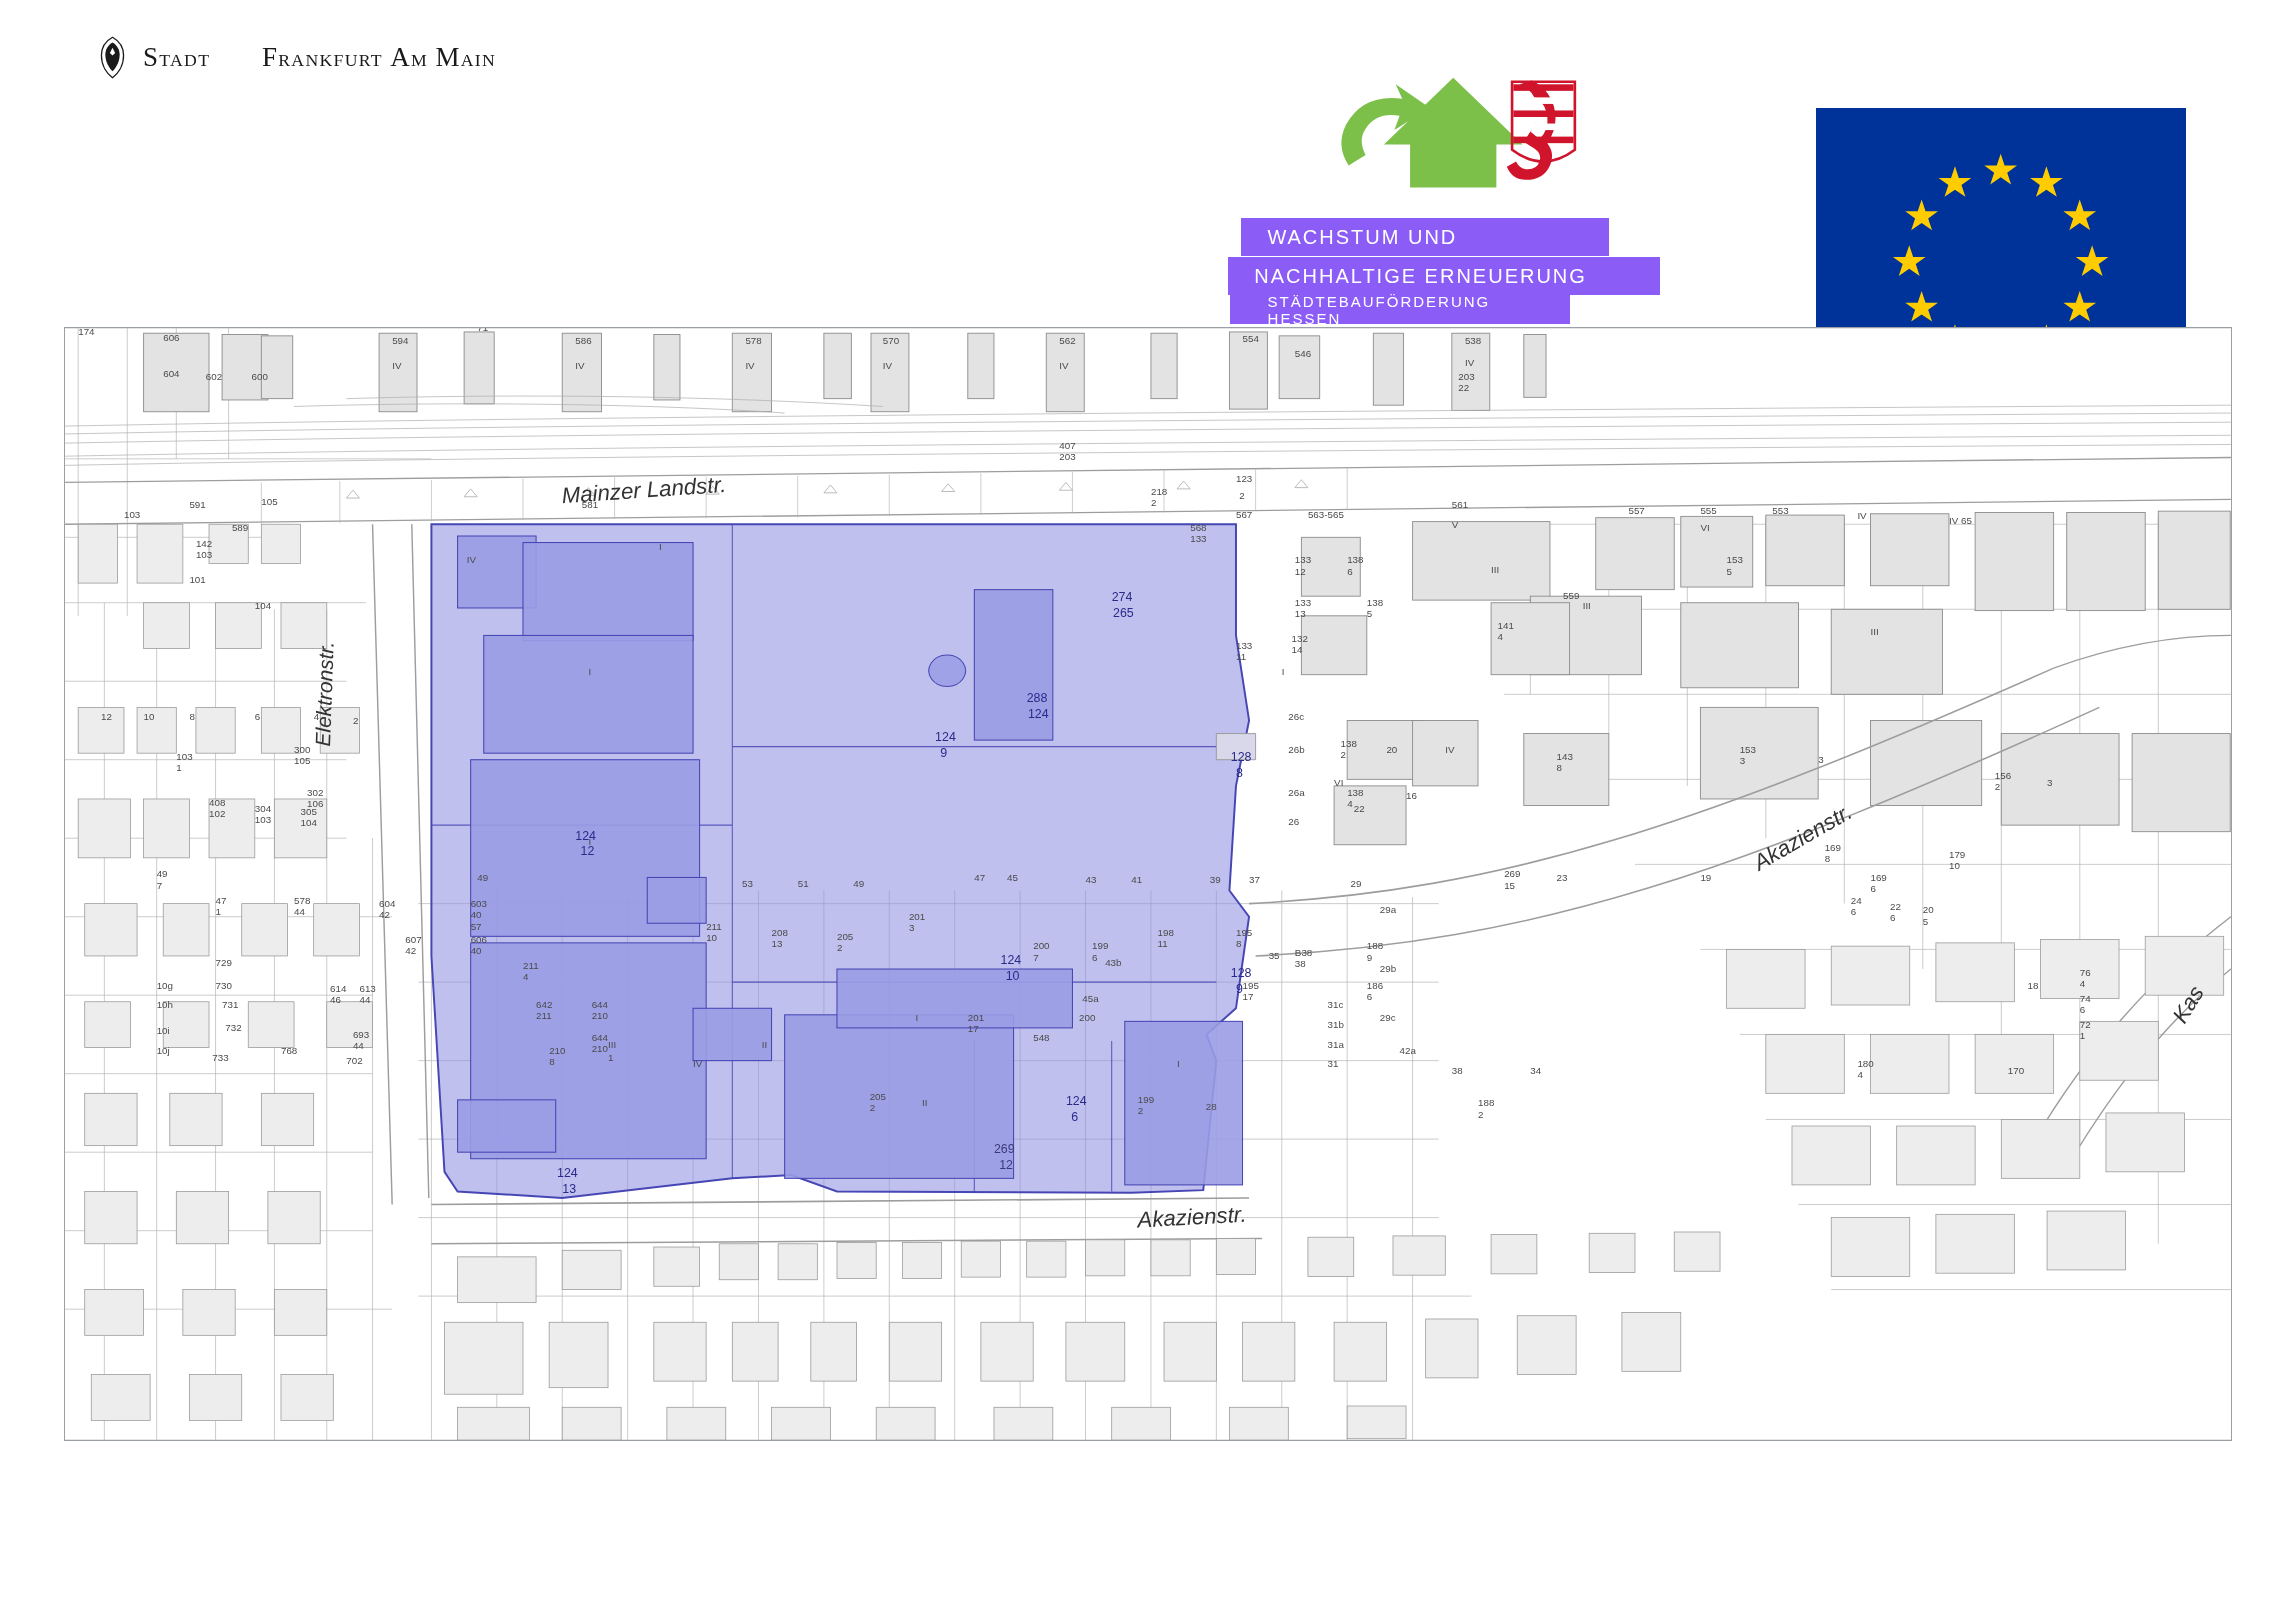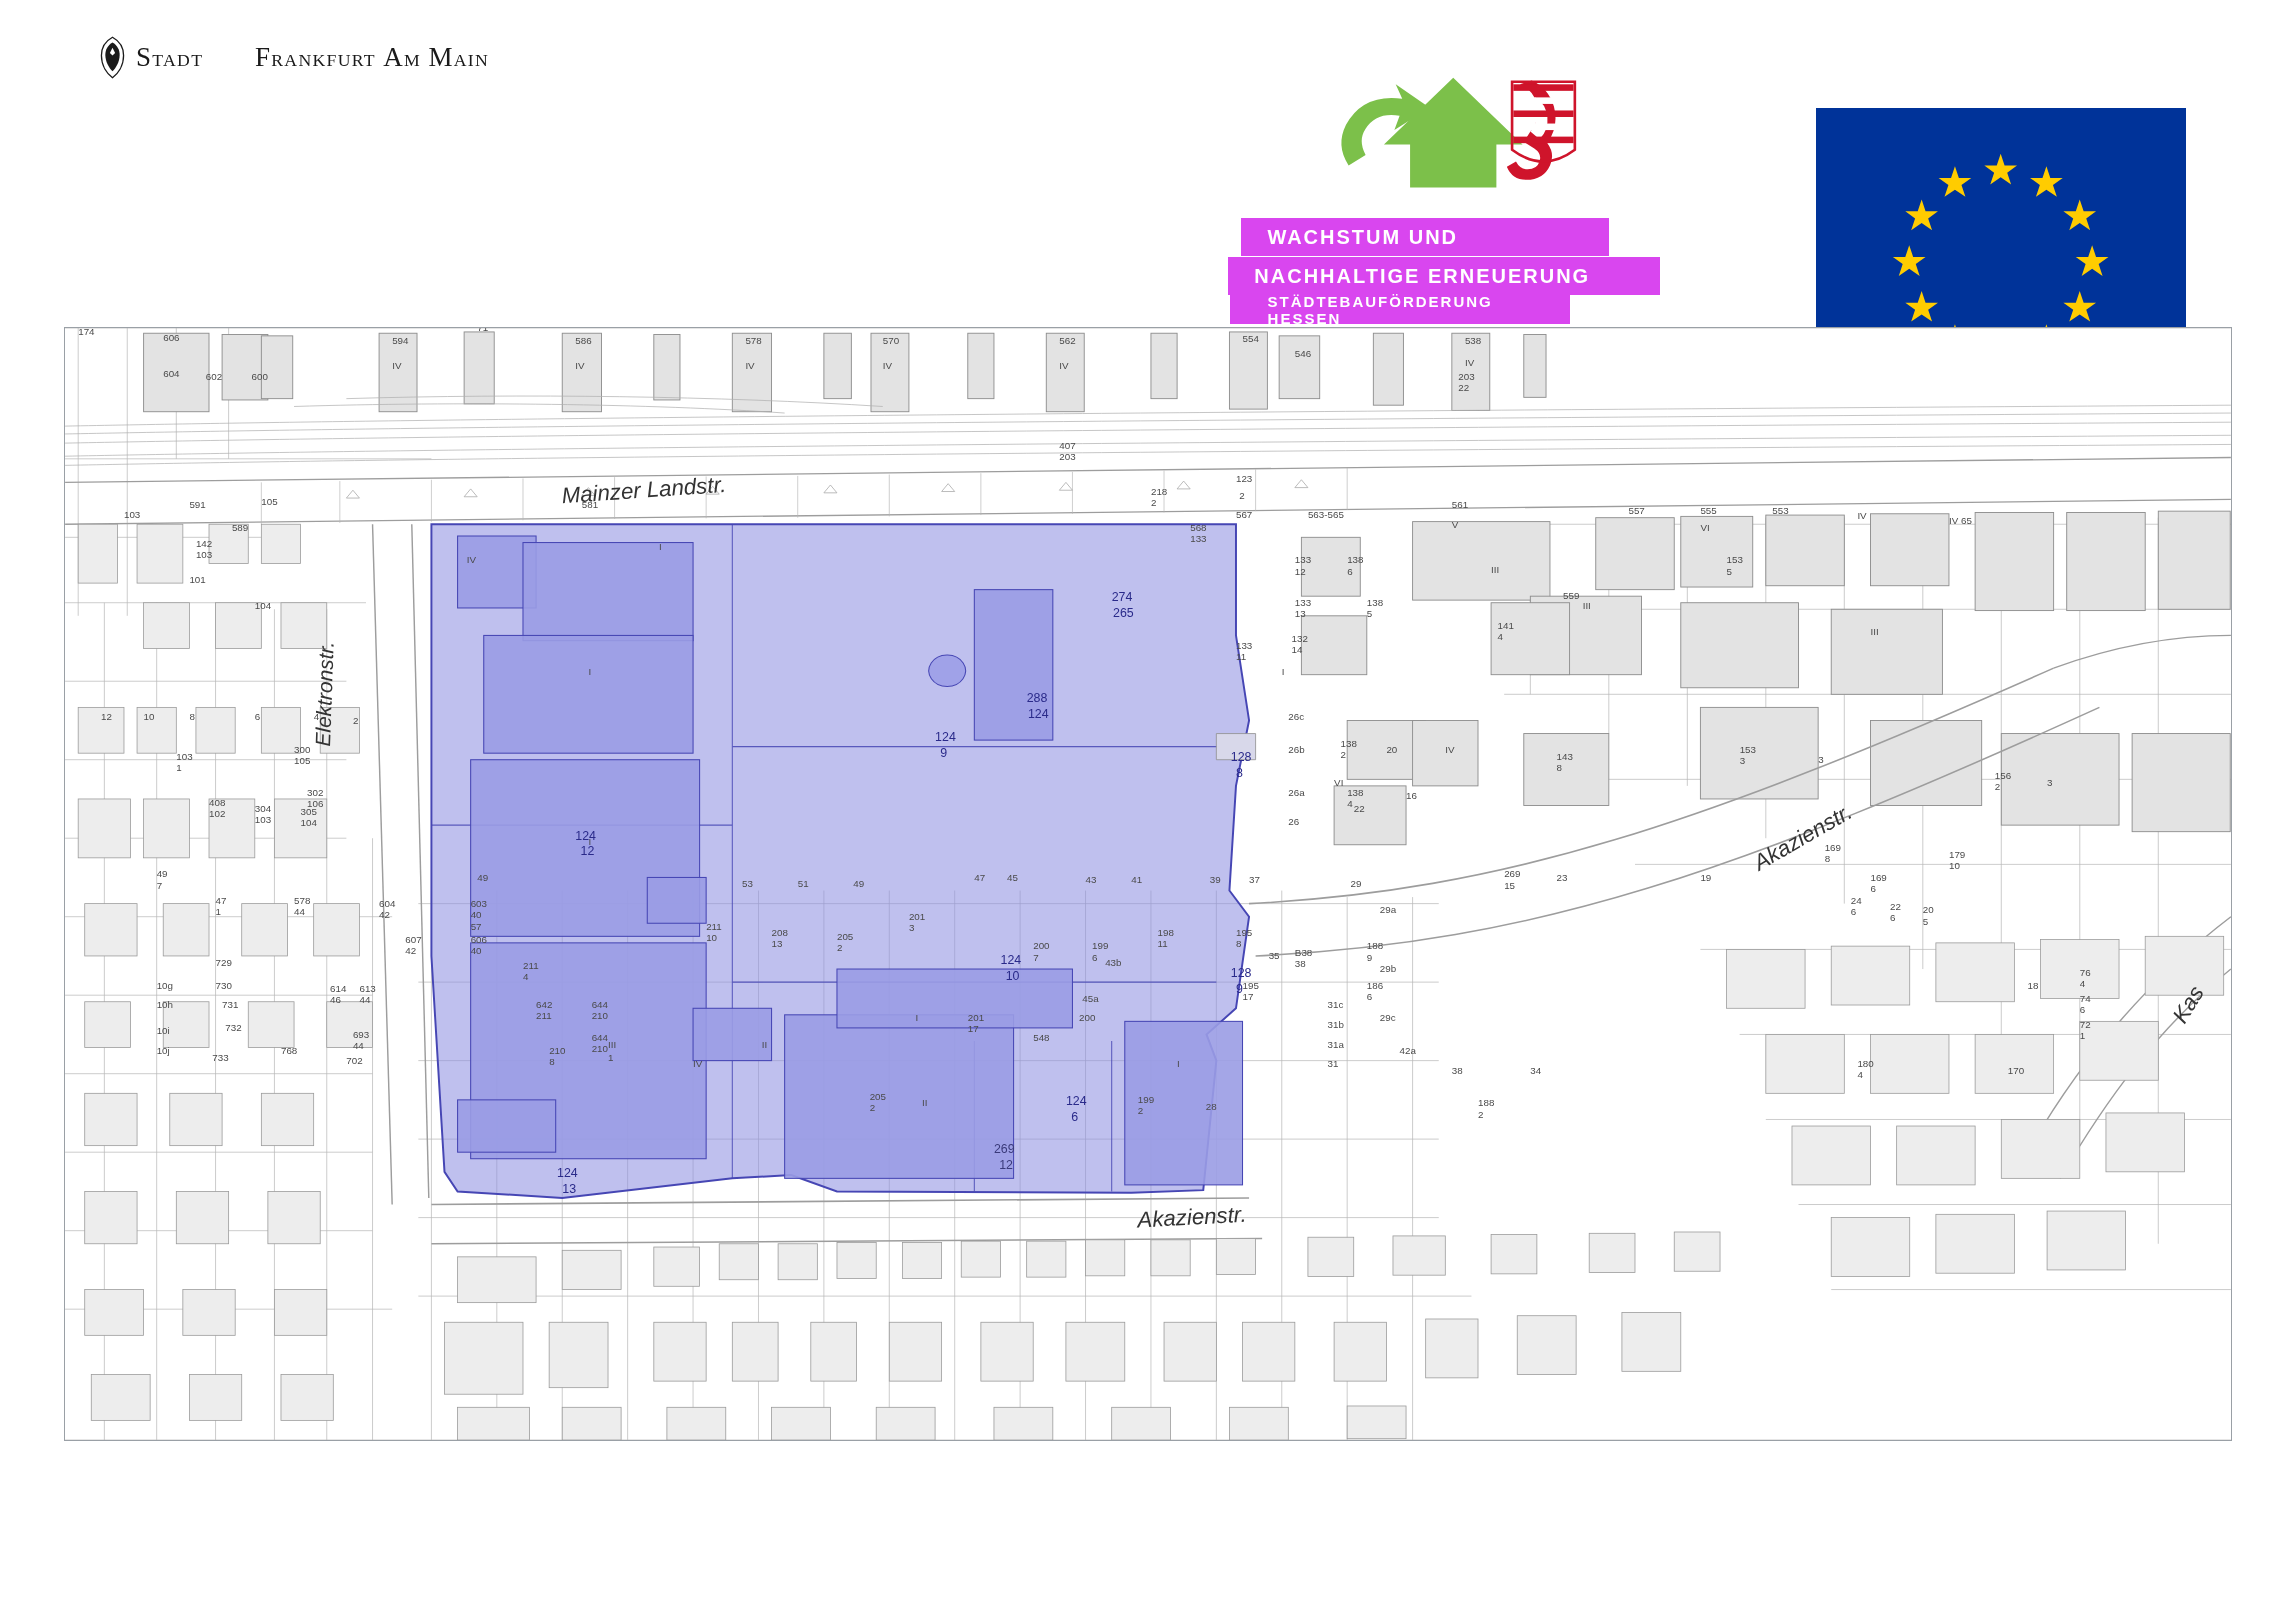--- a/index.html
+++ b/index.html
@@ -1,32 +1,32 @@
 <!DOCTYPE html>
 <html style="font-size:10.5px"><head>
 <meta charset="utf-8">
 <style>
   html,body{margin:0;padding:0;background:#ffffff;}
   body{width:2295px;height:1622px;font-family:"Liberation Sans",sans-serif;color:#000;overflow:hidden;position:relative;}
 
   
   #header{position:absolute;left:0;top:0;width:2295px;height:327px;}
-  #city-logo{position:absolute;left:92px;top:36px;display:flex;align-items:center;gap:3px;}
+  #city-logo{position:absolute;left:92px;top:36px;display:flex;align-items:center;gap:10px;}
   #city-logo .eagle{width:41px;height:43px;position:relative;}
   #city-logo .eagle svg{display:block;}
   #city-logo .txt{font-family:"Liberation Serif",serif;font-size:24px;letter-spacing:1.3px;color:#1a1a1a;white-space:nowrap;}
   #city-logo .txt .small{font-size:17.7px;}
 
   #title-block{position:absolute;left:64px;top:114px;}
   #subtitle{font-size:30px;font-weight:bold;letter-spacing:-0.3px;line-height:1.15;}
   #maintitle{font-size:43px;font-weight:bold;letter-spacing:-0.7px;line-height:1.18;margin-top:2.6px;}
 
   
   #hessen-prog{position:absolute;left:1227px;top:105px;width:510px;height:262px;}
-  #hessen-prog .band{position:absolute;background:#d946ef;color:#fff;font-weight:bold;letter-spacing:2px;display:flex;align-items:center;}
+  #hessen-prog .band{position:absolute;background:#8b5cf6;color:#fff;font-weight:normal;letter-spacing:2px;display:flex;align-items:center;}
   #hp-band1{left:14.4px;top:113px;width:368px;height:38px;font-size:20px;padding-left:26px;box-sizing:border-box;}
   #hp-band2{left:1.3px;top:152px;width:432px;height:38px;font-size:20px;padding-left:26px;box-sizing:border-box;}
   #hp-band3{left:2.6px;top:190px;width:340px;height:29px;font-size:15px;padding-left:38px;box-sizing:border-box;}
 
   
   #eu-flag-top{position:absolute;left:1816px;top:108px;width:370px;height:243px;background:#003399;}
   #eu-text-top{position:absolute;left:1819px;top:361px;width:393px;font-size:23.6px;line-height:1.28;color:#111;}
 
   
   #map{position:absolute;left:64px;top:327px;width:2166px;height:1112px;background:#ffffff;border:0.7px solid #9aa0a6;overflow:hidden;}

